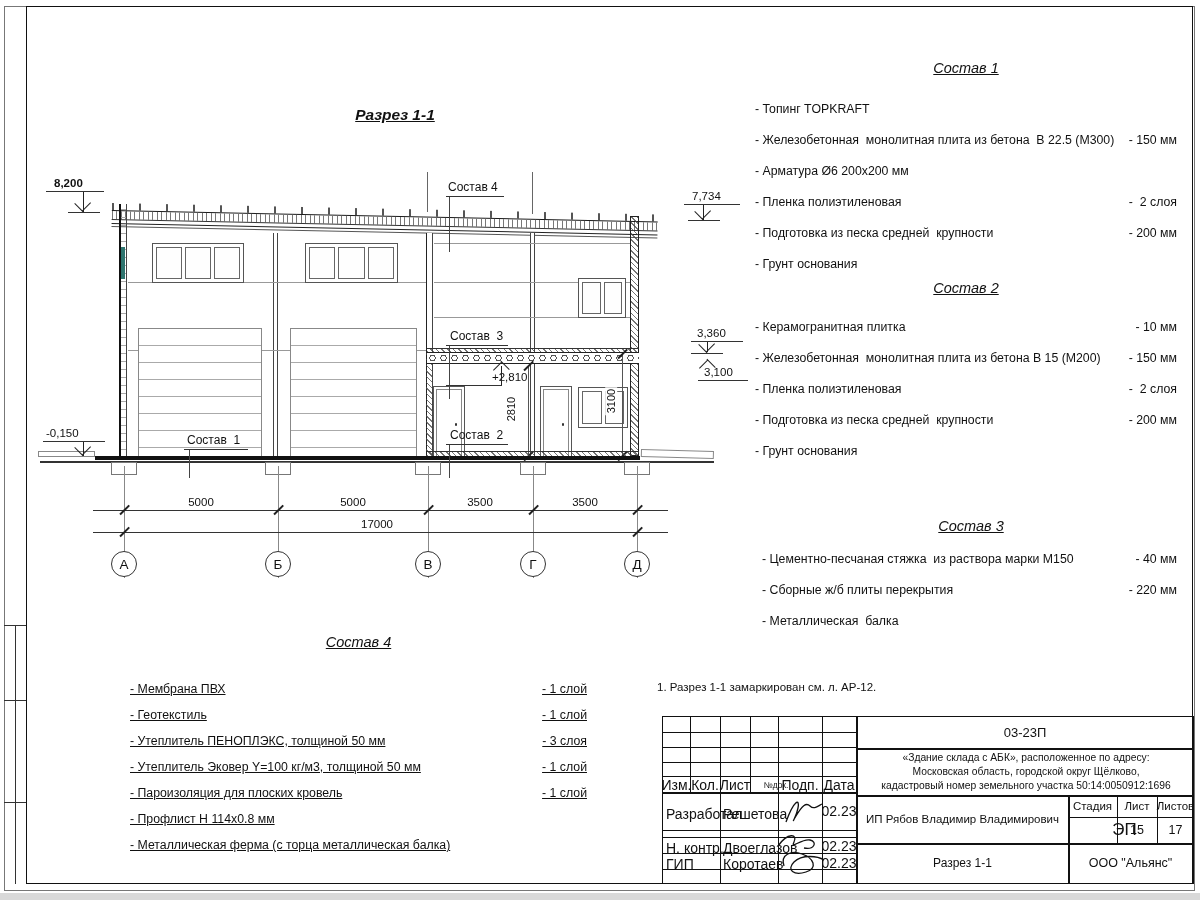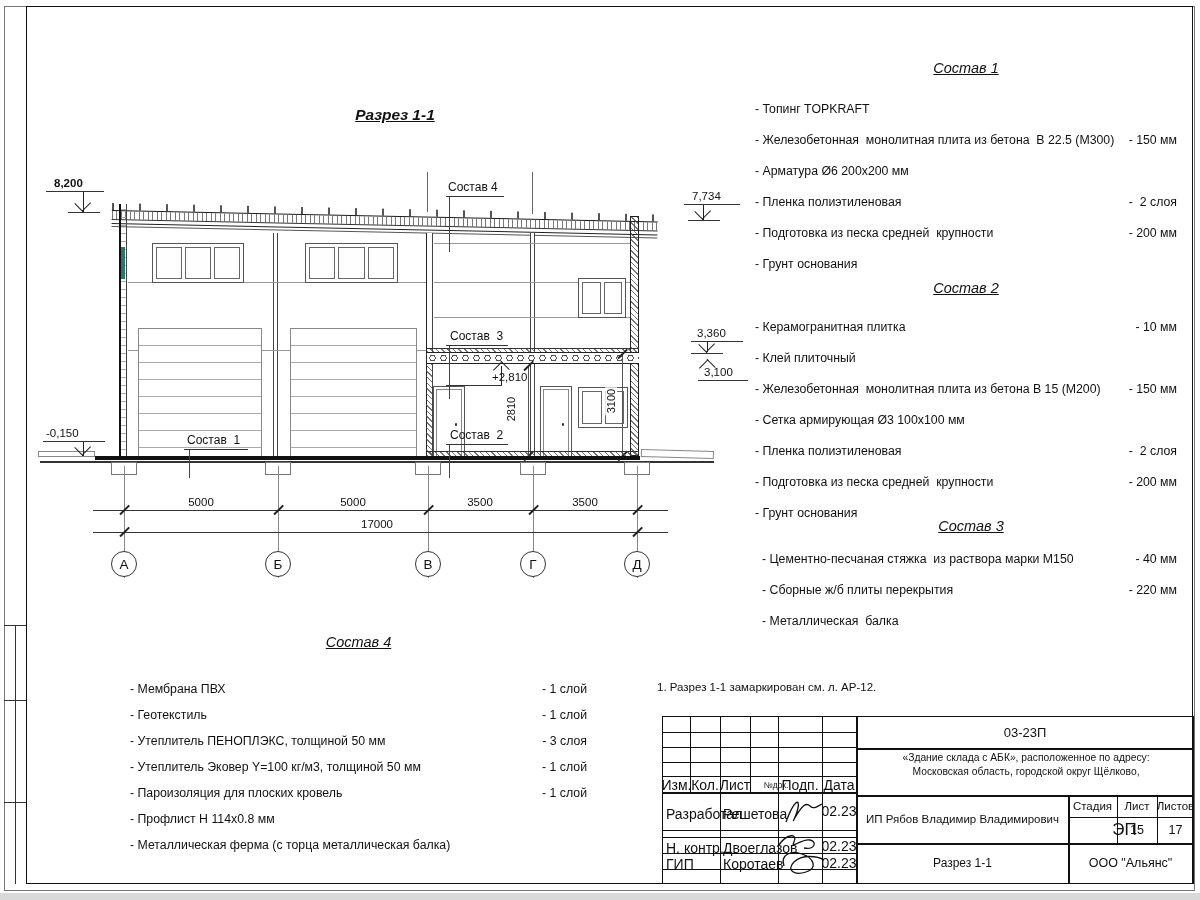--- a/index.html
+++ b/index.html
@@ -30,21 +30,21 @@
   .vd::after{left:17px;top:1px;transform:rotate(135deg);}
   .vu::before{left:1px;top:10px;transform:rotate(-45deg);}
   .vu::after{left:17px;top:10px;transform:rotate(-135deg);}
   .elv{font-size:11.5px;}
   .dim{font-size:11.5px;text-align:center;}
   .lbl{font-size:12px;}
   .comp-title{font-style:italic;font-size:14.5px;text-decoration:underline;text-align:center;}
   .row{display:flex;justify-content:space-between;font-size:12.3px;}
   .row span{white-space:pre;}
   .c123 .row{height:31px;}
-  .c4 .row{height:26px;}
+  .c4 .row{height:26px;text-decoration:underline;}
   .tb{font-size:14px;}
   .rot{transform:rotate(-90deg);background:#fff;font-size:11px;}
 </style>
 </head>
 <body>
 
 <div id="sheet">
 
   <div class="a" style="left:4px;top:6px;width:1191px;height:885px;border:1px solid #777;"></div>
   <div class="a" style="left:26px;top:6px;width:1167px;height:878px;border:1.6px solid #111;"></div>
@@ -242,30 +242,22 @@
     </div>
 
   <div class="a comp-title" style="left:755px;top:280px;width:422px;">Состав 2</div>
   <div class="a c123" style="left:755px;top:320px;width:422px;">
 
   <div class="row">
         <span>- Керамогранитная плитка</span>
         <span>- 10 мм</span>
       </div>
       <div class="row">
-        <span>- Клей плиточный</span>
-        <span></span>
-      </div>
-      <div class="row">
         <span>- Железобетонная  монолитная плита из бетона В 15 (М200)</span>
         <span>- 150 мм</span>
-      </div>
-      <div class="row">
-        <span>- Сетка армирующая Ø3 100x100 мм</span>
-        <span></span>
       </div>
       <div class="row">
         <span>- Пленка полиэтиленовая</span>
         <span>-  2 слоя</span>
       </div>
       <div class="row">
         <span>- Подготовка из песка средней  крупности</span>
         <span>- 200 мм</span>
       </div>
       <div class="row">
@@ -374,20 +366,21 @@
   </svg>
   <svg class="a" style="left:774px;top:830px;" width="58" height="50" viewBox="0 0 58 50">
     <path d="M4,16 C14,2 24,4 20,12 C16,20 28,8 36,10 C44,12 40,20 30,18" stroke="#111" stroke-width="1.3" fill="none"></path>
     <path d="M10,36 C6,24 18,20 28,24 C40,28 44,38 32,42 C20,46 12,40 20,32 C28,24 44,26 50,30" stroke="#111" stroke-width="1.3" fill="none"></path>
   </svg>
 
   <div class="a ctr" style="left:857px;top:723px;width:336px;height:18px;font-size:13px;">03-23П</div>
   <div class="a" style="left:862px;top:751px;width:328px;text-align:center;font-size:10.3px;line-height:1.38;">
     <div>«Здание склада с АБК», расположенное по адресу:</div>
     <div>Московская область, городской округ Щёлково,</div>
+    <div>кадастровый номер земельного участка 50:14:0050912:1696</div>
   </div>
   <div class="a ctr" style="left:857px;top:810px;width:211px;height:18px;font-size:11.5px;">ИП Рябов Владимир Владимирович</div>
   <div class="a ctr" style="left:1068px;top:798px;width:49px;height:16px;font-size:11.5px;">Стадия</div>
   <div class="a ctr" style="left:1117px;top:798px;width:40px;height:16px;font-size:11.5px;">Лист</div>
   <div class="a ctr" style="left:1157px;top:798px;width:37px;height:16px;font-size:11.5px;">Листов</div>
   <div class="a ctr" style="left:1092px;top:821px;width:49px;height:18px;font-size:17px;padding-left:16px;">ЭП</div>
   <div class="a ctr" style="left:1117px;top:821px;width:40px;height:18px;font-size:12.5px;">15</div>
   <div class="a ctr" style="left:1157px;top:821px;width:37px;height:18px;font-size:12.5px;">17</div>
   <div class="a ctr" style="left:857px;top:854px;width:211px;height:18px;font-size:12px;">Разрез 1-1</div>
   <div class="a ctr" style="left:1068px;top:854px;width:125px;height:18px;font-size:12.5px;">ООО "Альянс"</div>

